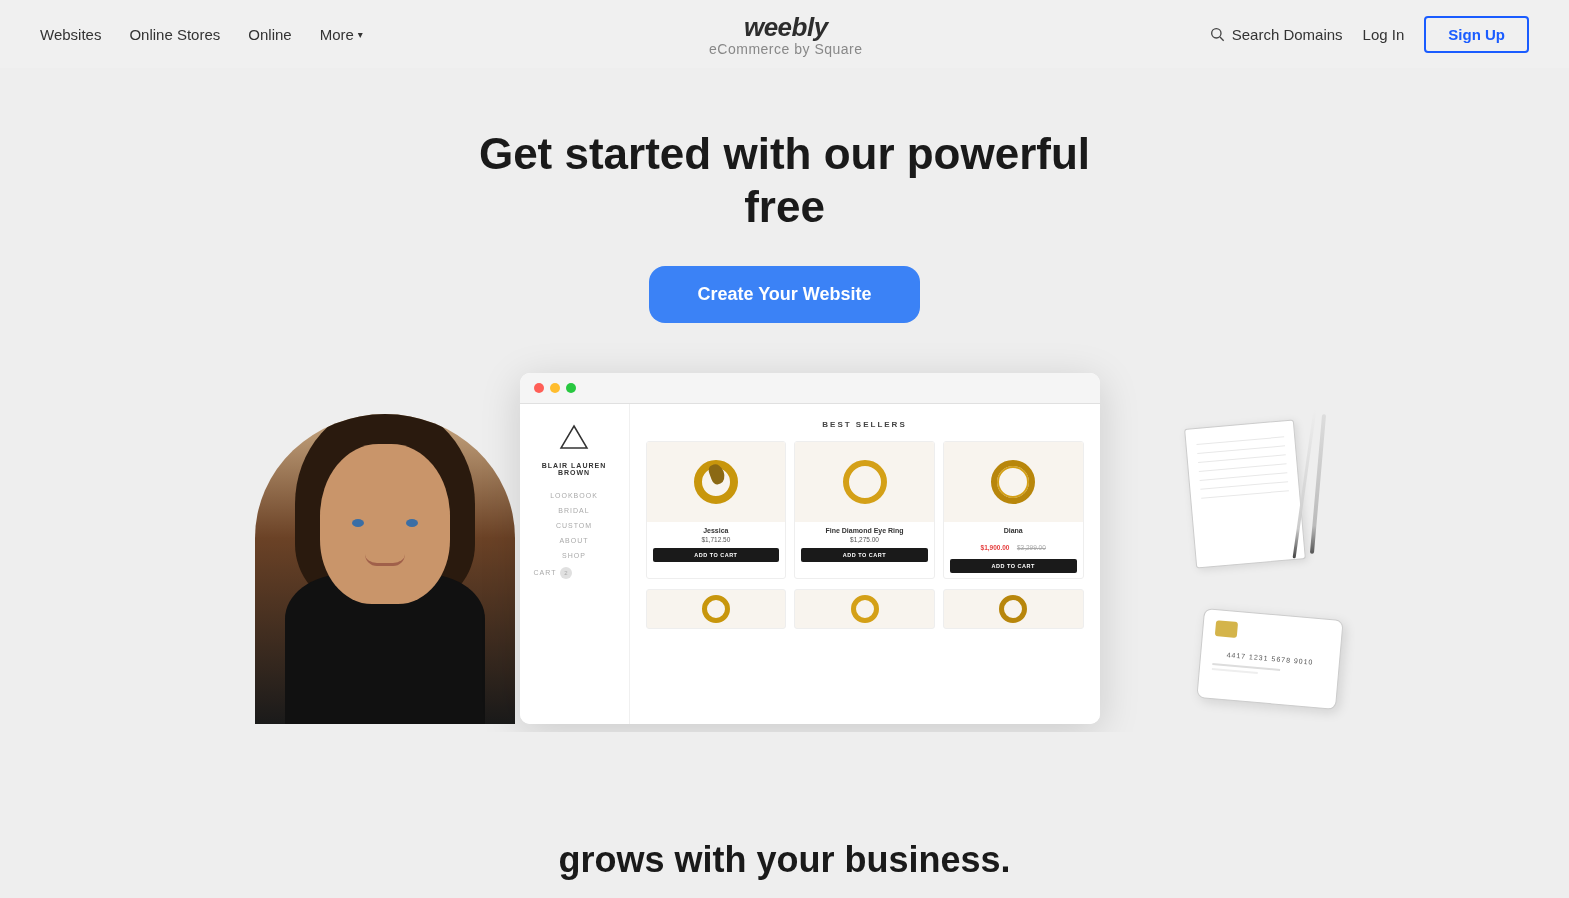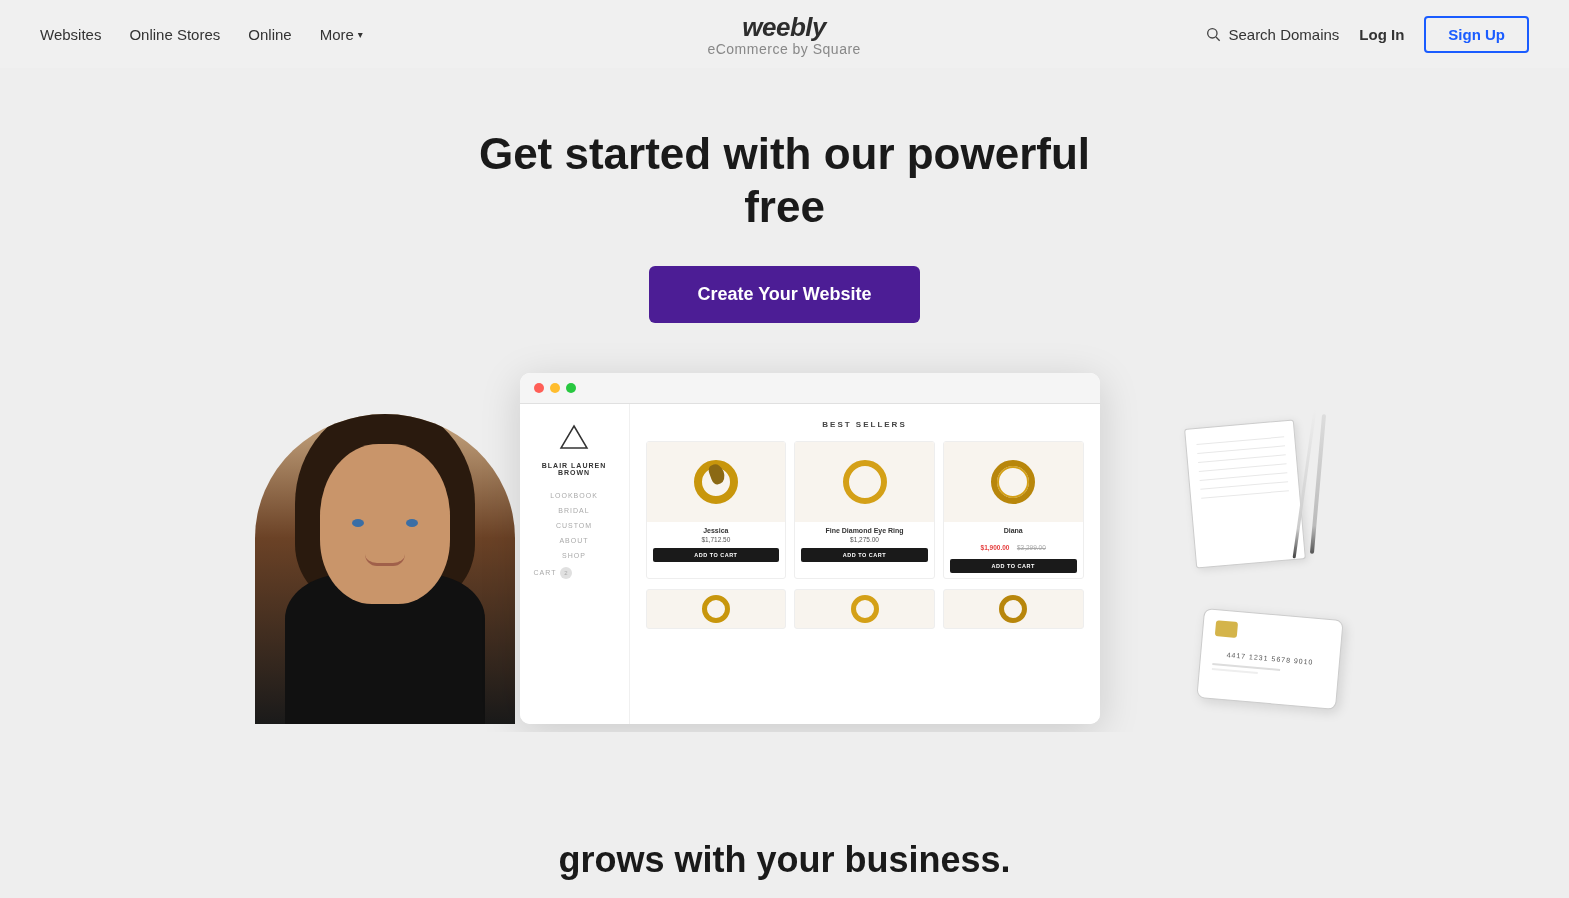--- a/index.html
+++ b/index.html
@@ -34,21 +34,21 @@
 
     .nav-right { display: flex; align-items: center; gap: 20px; }
     .search-domains {
       display: flex; align-items: center; gap: 7px;
       background: none; border: none; cursor: pointer;
       font-size: 15px; color: #333;
     }
     .search-icon-svg { width: 16px; height: 16px; stroke: #444; fill: none; stroke-width: 2; }
     .login-btn {
       background: none; border: none; cursor: pointer;
-      font-size: 15px; color: #333; font-weight: 700;
+      font-size: 15px; color: #333; font-weight: 400;
     }
     .signup-btn {
       border: 2px solid #1a5cff;
       border-radius: 4px;
       padding: 8px 22px;
       background: none;
       color: #1a5cff;
       font-size: 15px;
       font-weight: 600;
       cursor: pointer;
@@ -65,24 +65,24 @@
     }
     .hero-headline {
       font-size: 44px;
       font-weight: 800;
       color: #1a1a1a;
       line-height: 1.2;
       max-width: 700px;
       margin: 0 auto 32px;
     }
     .cta-btn {
-      background: #4c1d95;
+      background: #3b82f6;
       color: white;
       border: none;
-      border-radius: 6px;
+      border-radius: 16px;
       padding: 18px 48px;
       font-size: 18px;
       font-weight: 600;
       cursor: pointer;
       margin-bottom: 50px;
       display: inline-block;
     }
 
     
     .hero-visuals {

